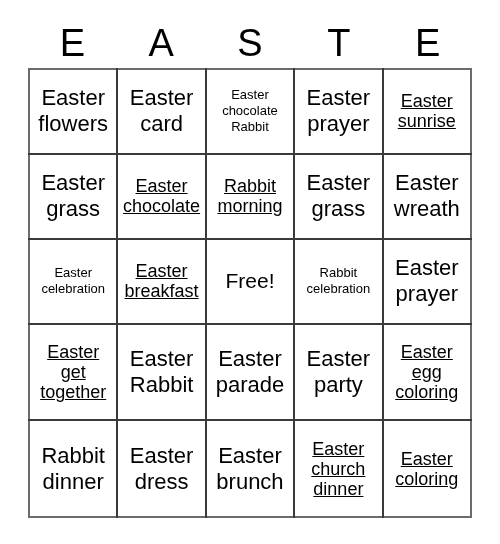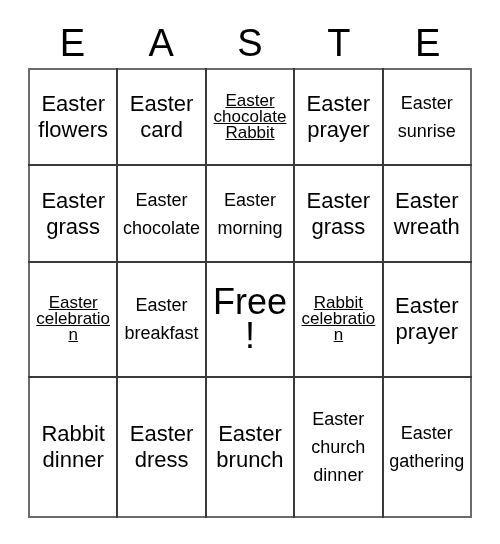--- a/index.html
+++ b/index.html
@@ -79,23 +79,23 @@
   }
   .bingo-row .bingo-cell:last-child {
     border-right: none;
   }
   .bingo-row:last-child .bingo-cell {
     border-bottom: none;
   }
 
   
   .sz-lg { font-size: 22px; line-height: 26px; }
-  .sz-md { font-size: 18px; line-height: 28px; }
-  .sz-sm { font-size: 17px; line-height: 16px; text-decoration: underline; }
-  .sz-free { font-size: 36px; line-height: 34px; }
+  .sz-md { font-size: 18px; line-height: 20px; text-decoration: underline; }
+  .sz-sm { font-size: 13px; line-height: 16px; }
+  .sz-free { font-size: 21px; line-height: 34px; }
 </style>
 </head>
 <body>
 
 <div id="bingo-card">
 
   <div id="bingo-header">
     <div class="header-letter">E</div>
     <div class="header-letter">A</div>
     <div class="header-letter">S</div>
@@ -109,36 +109,43 @@
       <div class="bingo-cell sz-lg">Easter flowers</div>
       <div class="bingo-cell sz-lg">Easter card</div>
       <div class="bingo-cell sz-sm">Easter chocolate Rabbit</div>
       <div class="bingo-cell sz-lg">Easter prayer</div>
       <div class="bingo-cell sz-md">Easter sunrise</div>
     </div>
 
     <div class="bingo-row">
       <div class="bingo-cell sz-lg">Easter grass</div>
       <div class="bingo-cell sz-md">Easter chocolate</div>
-      <div class="bingo-cell sz-md">Easter morning</div>
+      <div class="bingo-cell sz-md">Rabbit morning</div>
       <div class="bingo-cell sz-lg">Easter grass</div>
       <div class="bingo-cell sz-lg">Easter wreath</div>
     </div>
 
     <div class="bingo-row">
       <div class="bingo-cell sz-sm">Easter celebration</div>
       <div class="bingo-cell sz-md">Easter breakfast</div>
       <div class="bingo-cell sz-free">Free!</div>
       <div class="bingo-cell sz-sm">Rabbit celebration</div>
       <div class="bingo-cell sz-lg">Easter prayer</div>
     </div>
 
+    <div class="bingo-row">
+      <div class="bingo-cell sz-md">Easter get together</div>
+      <div class="bingo-cell sz-lg">Easter Rabbit</div>
+      <div class="bingo-cell sz-lg">Easter parade</div>
+      <div class="bingo-cell sz-lg">Easter party</div>
+      <div class="bingo-cell sz-md">Easter egg coloring</div>
+    </div>
 
     <div class="bingo-row">
       <div class="bingo-cell sz-lg">Rabbit dinner</div>
       <div class="bingo-cell sz-lg">Easter dress</div>
       <div class="bingo-cell sz-lg">Easter brunch</div>
       <div class="bingo-cell sz-md">Easter church dinner</div>
-      <div class="bingo-cell sz-md">Easter gathering</div>
+      <div class="bingo-cell sz-md">Easter coloring</div>
     </div>
 
   </div>
 </div>
 
 </body></html>

